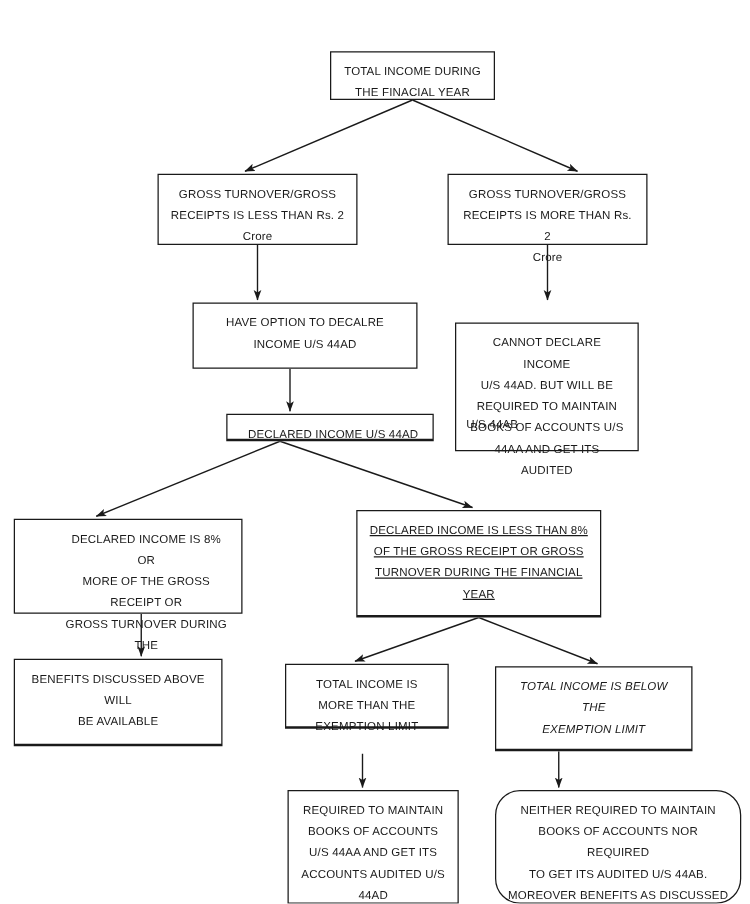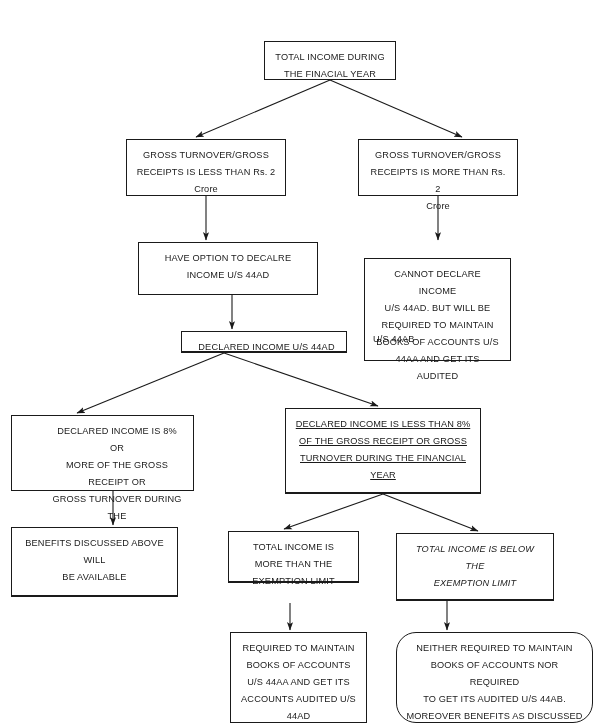--- a/index.html
+++ b/index.html
@@ -83,21 +83,21 @@
   </svg>
   <div id="node-layer">
       <div class="node-box" style="left: 264px; top: 41px; width: 132px; height: 39px; border-color: rgb(26, 26, 26);">TOTAL INCOME DURING
 THE FINACIAL YEAR</div>
       <div class="node-box" style="left: 126px; top: 139px; width: 160px; height: 57px; border-color: rgb(26, 26, 26);">GROSS TURNOVER/GROSS
 RECEIPTS IS LESS THAN Rs. 2
 Crore</div>
       <div class="node-box" style="left: 358px; top: 139px; width: 160px; height: 57px; border-color: rgb(26, 26, 26);">GROSS TURNOVER/GROSS
 RECEIPTS IS MORE THAN Rs. 2
 Crore</div>
-      <div class="node-box" style="left: 138px; top: 242px; width: 180px; height: 53px; border-color: rgb(26, 26, 26);">HAVE OPTION TO DECALRE
+      <div class="node-box" style="left: 154px; top: 242px; width: 180px; height: 53px; border-color: rgb(26, 26, 26);">HAVE OPTION TO DECALRE
 INCOME U/S 44AD</div>
       <div class="node-box" style="left: 364px; top: 258px; width: 147px; height: 103px; border-color: rgb(26, 26, 26);">CANNOT DECLARE INCOME
 U/S 44AD. BUT WILL BE
 REQUIRED TO MAINTAIN
 BOOKS OF ACCOUNTS U/S
 44AA AND GET ITS AUDITED</div>
       <div class="overflow-line" style="left: 373px; top: 331px;">U/S 44AB</div>
       <div class="node-box heavy-bottom center-text" style="left: 141px; top: 331px; width: 166px; height: 22px; border-color: rgb(26, 26, 26); margin-left: 40px;">DECLARED INCOME U/S 44AD</div>
       <div class="node-box" style="left: 11px; top: 415px; width: 183px; height: 76px; border-color: rgb(26, 26, 26); padding-left: 38px;">DECLARED INCOME IS  8%  OR
 MORE OF THE GROSS RECEIPT OR

